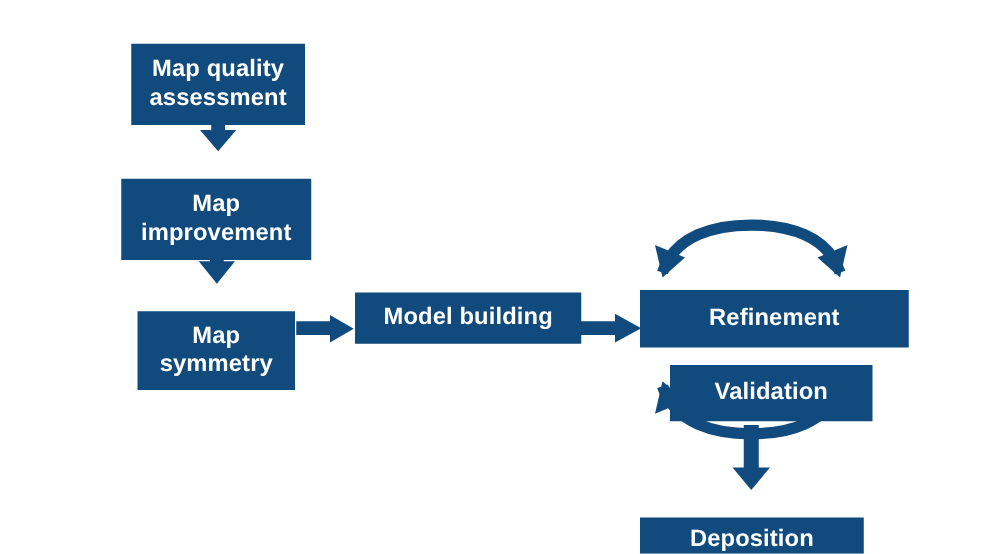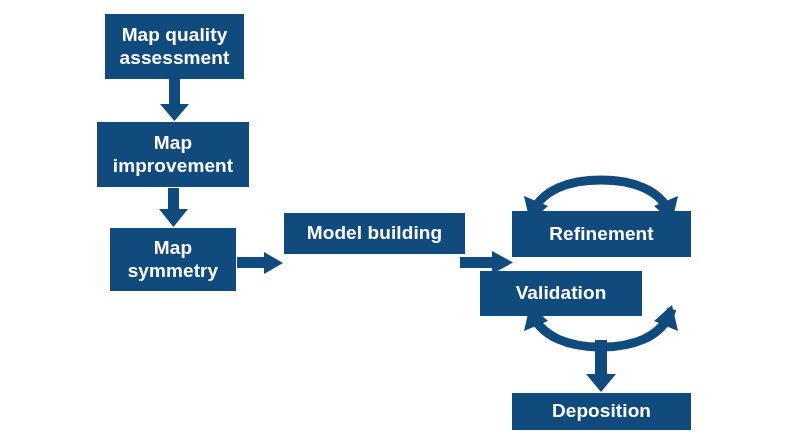--- a/index.html
+++ b/index.html
@@ -21,31 +21,32 @@
     color: #ffffff;
     display: flex;
     align-items: center;
     justify-content: center;
     text-align: center;
     font-weight: 700;
     font-size: 19px;
     line-height: 1.18;
     box-sizing: border-box;
     letter-spacing: 0.1px;
+    margin-top: 21px;
   }
   .node span { display: block; white-space: pre-line; }
 
   
   #node-map-quality-assessment { left: 105px; top: 14px;  width: 139px; height: 65px; }
   #node-map-improvement        { left: 97px;  top: 122px; width: 152px; height: 65px; }
   #node-map-symmetry           { left: 110px; top: 228px; width: 126px; height: 63px; }
   #node-model-building         { left: 284px; top: 213px; width: 181px; height: 41px; }
   #node-docking                { left: 284px; top: 272px; width: 175px; height: 41px; }
-  #node-refinement             { left: 512px; top: 211px; width: 179px; height: 46px; text-align: right; }
-  #node-validation             { left: 480px; top: 271px; width: 162px; height: 45px; }
+  #node-refinement             { left: 512px; top: 211px; width: 215px; height: 46px; text-align: right; }
+  #node-validation             { left: 536px; top: 271px; width: 162px; height: 45px; }
   #node-deposition             { left: 512px; top: 393px; width: 179px; height: 37px; }
 
   .arrow-svg {
     position: absolute;
     left: 0; top: 0;
     width: 800px; height: 443px;
     pointer-events: none;
   }
 </style>
 </head>

